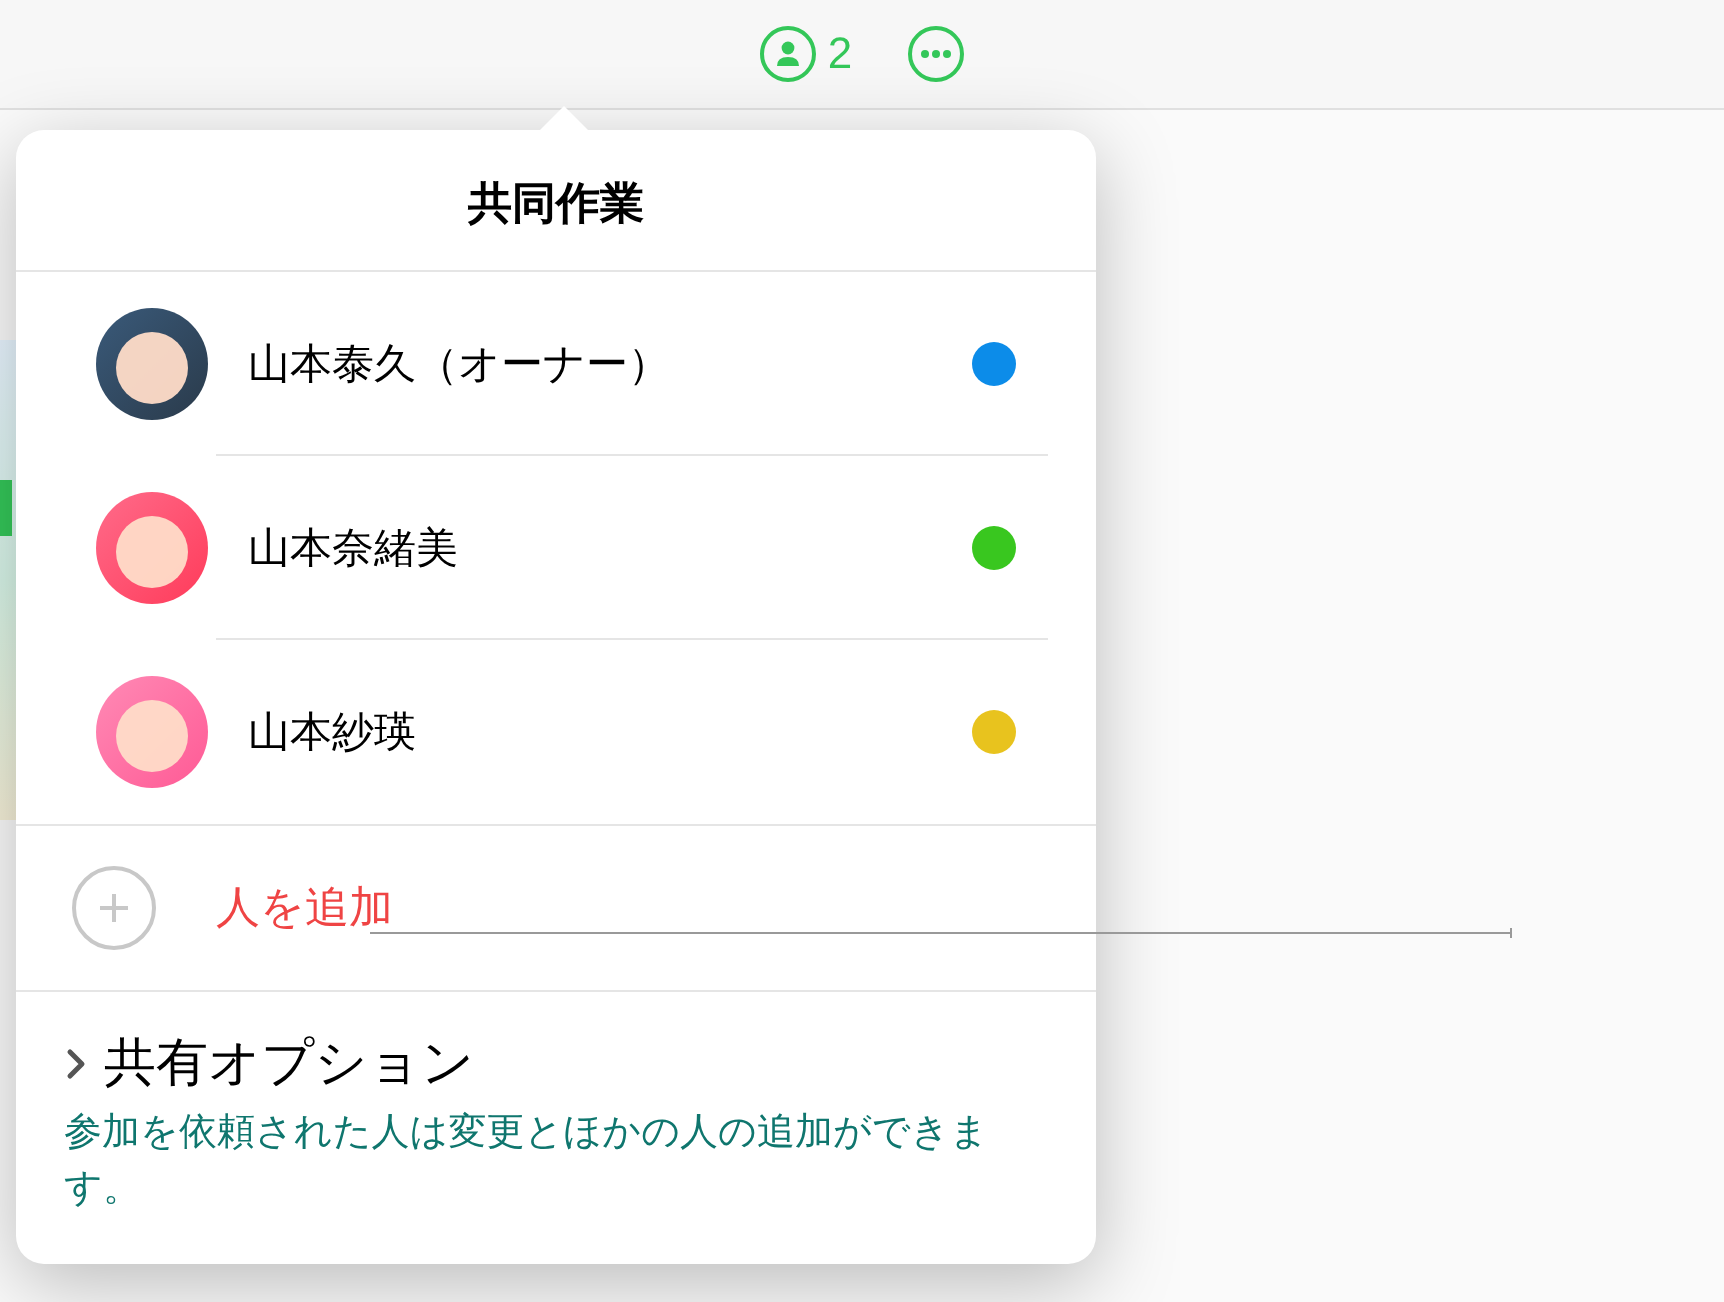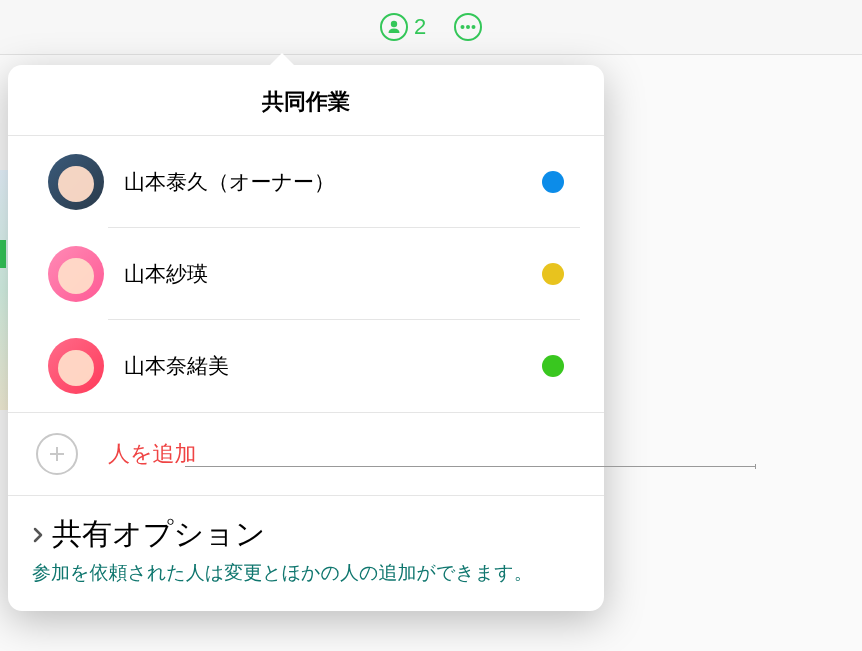--- a/index.html
+++ b/index.html
@@ -50,21 +50,21 @@
       border: 2.5px solid #34c759;
       border-radius: 50%;
       display: flex;
       align-items: center;
       justify-content: center;
     }
     .popover {
       position: absolute;
       top: 65px;
       left: 8px;
-      width: 596px;
+      width: 540px;
       background: #fff;
       border-radius: 14px;
       box-shadow: 0 10px 40px rgba(0,0,0,0.25);
     }
     .popover::before {
       content: "";
       position: absolute;
       top: -12px;
       left: 262px;
       width: 24px;
@@ -168,21 +168,21 @@
       border-top: 1px solid #e5e5e5;
       padding: 18px 24px 24px;
     }
     .options-header {
       display: flex;
       align-items: center;
       gap: 8px;
       margin-bottom: 4px;
     }
     .options-title {
-      font-size: 30px;
+      font-size: 26px;
       color: #000;
     }
     .options-desc {
       font-size: 19px;
       color: #0f766e;
       line-height: 1.45;
       margin-left: 0;
     }
     .callout-line {
       position: absolute;
@@ -250,32 +250,32 @@
 
   <div class="participant-list">
     <div class="participant-row">
       <div class="avatar avatar-1">
           <div class="avatar-face"></div>
         </div>
       <div class="participant-name">山本泰久（オーナー）</div>
       <div class="status-dot" style="background:#0c8ce9"></div>
     </div>
     <div class="participant-row">
+      <div class="avatar avatar-2">
+          <div class="avatar-face"></div>
+        </div>
+      <div class="participant-name">山本奈緒美</div>
+      <div class="status-dot" style="background:#39c71f"></div>
+    </div>
+    <div class="participant-row">
       <div class="avatar avatar-3">
           <div class="avatar-face"></div>
         </div>
       <div class="participant-name">山本紗瑛</div>
       <div class="status-dot" style="background:#e8c31e"></div>
-    </div>
-    <div class="participant-row">
-      <div class="avatar avatar-2">
-          <div class="avatar-face"></div>
-        </div>
-      <div class="participant-name">山本奈緒美</div>
-      <div class="status-dot" style="background:#39c71f"></div>
     </div>
   </div>
 
   <div class="divider-thick"></div>
 
   <div class="add-row">
     <span class="add-icon-circle">
       <svg width="20" height="20" viewBox="0 0 20 20" stroke="#c8c8c8" stroke-width="2" fill="none">
         <line x1="10" y1="3" x2="10" y2="17"></line>
         <line x1="3" y1="10" x2="17" y2="10"></line>

